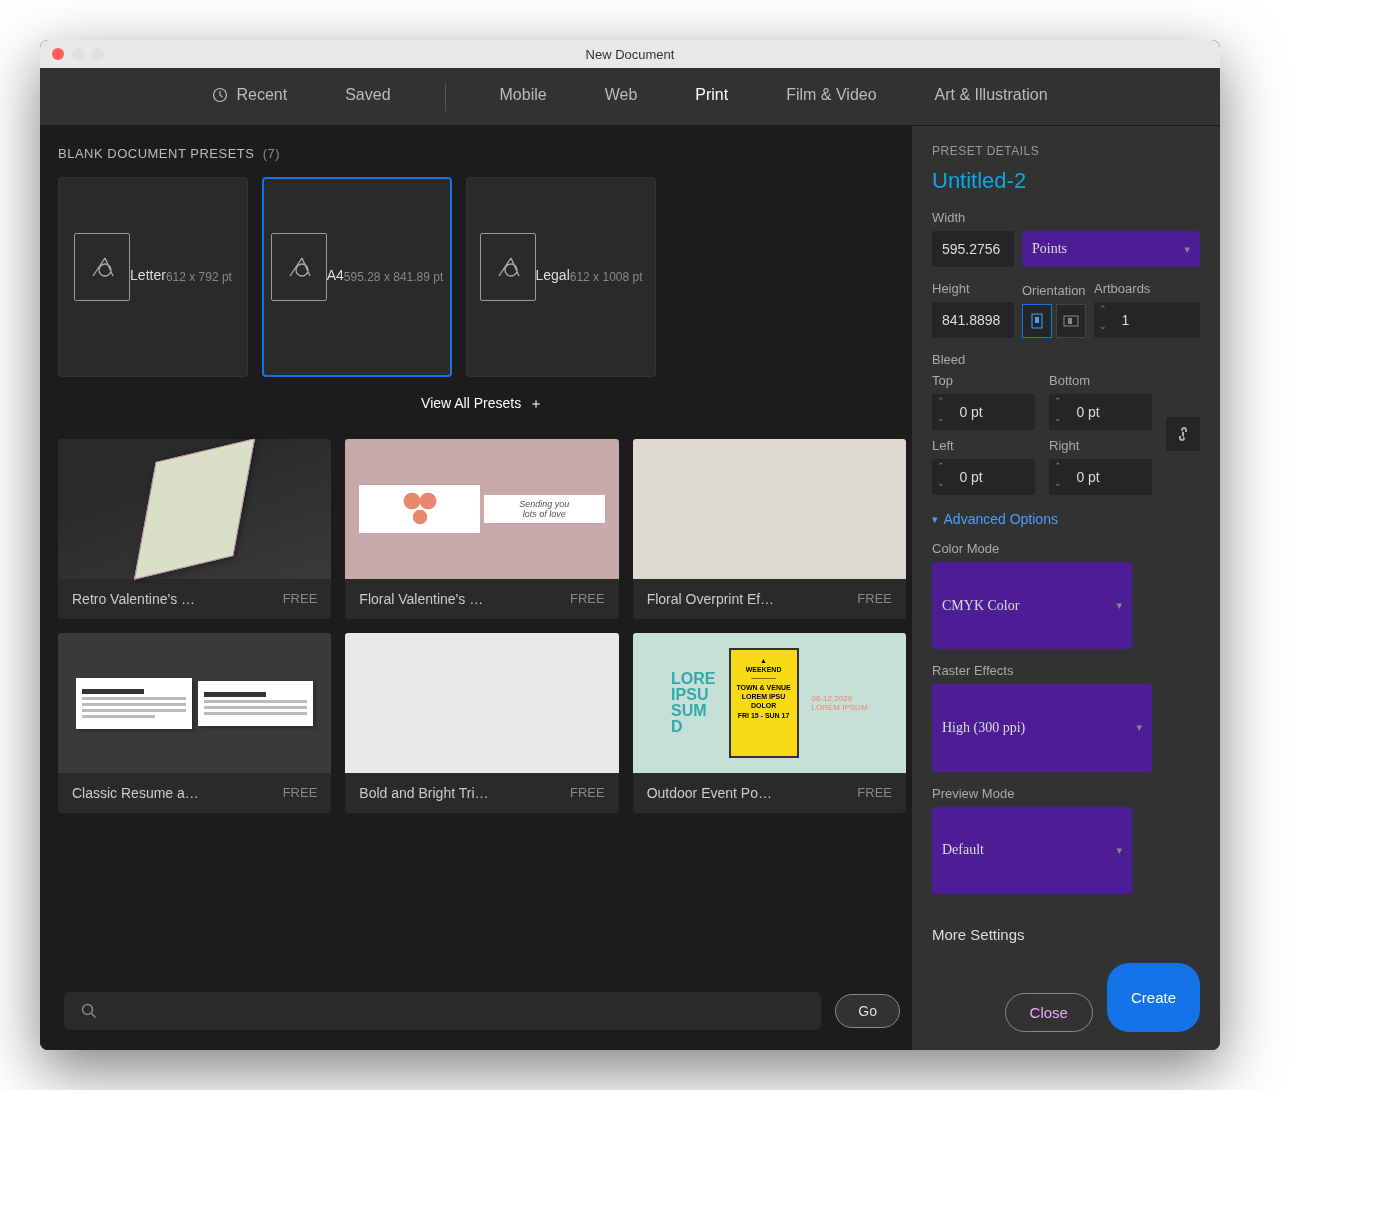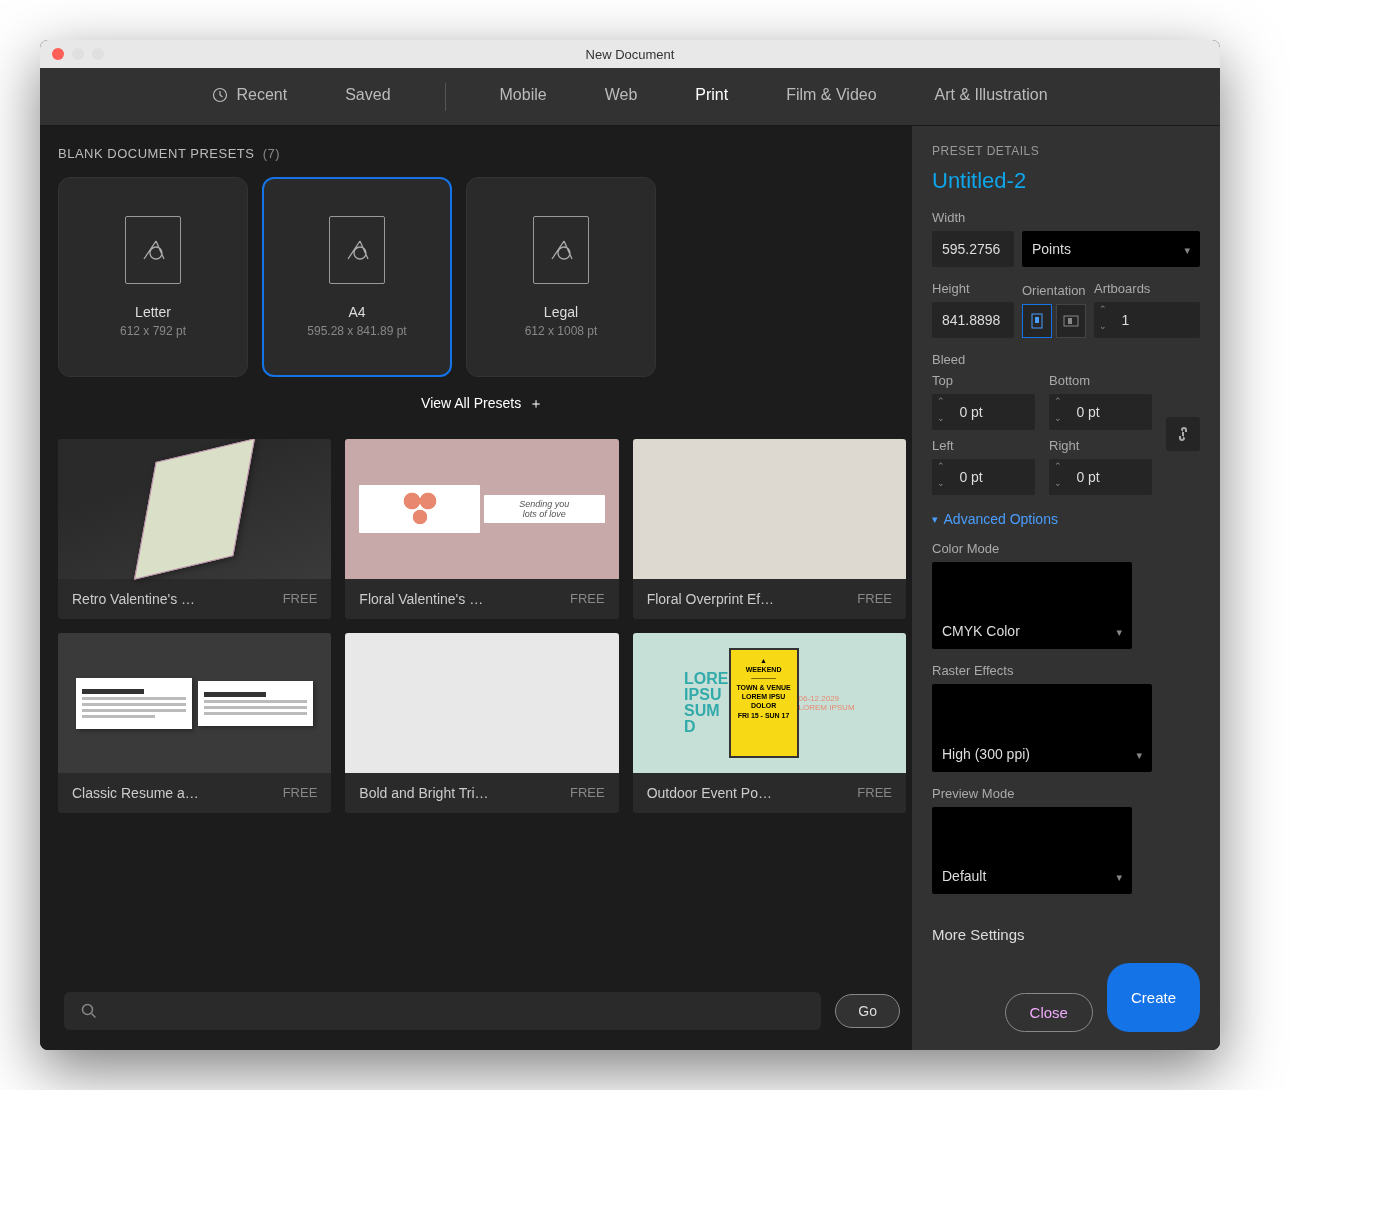--- a/index.html
+++ b/index.html
@@ -14,21 +14,21 @@
 .titlebar-text { position: absolute; left: 50%; transform: translateX(-50%); font-size: 13px; color: #333; }
 .tabs { background: #323232; display: flex; align-items: center; justify-content: center; gap: 50px; height: 58px; border-bottom: 1px solid #1a1a1a; }
 .tab { color: #bbb; font-size: 16px; cursor: pointer; display: flex; align-items: center; gap: 8px; padding: 24px 4px; border-bottom: 3px solid transparent; }
 .tab.active { color: #fff; border-bottom-color: #fff; }
 .tab-sep { width: 1px; height: 28px; background: #555; }
 .body { display: flex; flex: 1; overflow: hidden; }
 .left { flex: 1; background: #1c1c1c; padding: 20px 6px 0 18px; overflow-y: auto; display: flex; flex-direction: column; }
 .section-header { color: #bbb; font-size: 13px; letter-spacing: 0.5px; margin-bottom: 16px; }
 .section-count { color: #888; }
 .preset-row { display: flex; gap: 14px; }
-.preset-card { width: 190px; height: 200px; background: #2a2a2a; border: 1px solid #333; border-radius: 12px; display: flex; flex-direction: column; align-items: center; justify-content: center; cursor: pointer; }
+.preset-card { width: 190px; height: 200px; background: #2a2a2a; border: 1px solid #333; border-radius: 4px; display: flex; flex-direction: row; align-items: center; justify-content: center; cursor: pointer; }
 .preset-card.selected { border: 2px solid #1473e6; }
 .preset-icon { width: 56px; height: 68px; border: 1px solid #999; border-radius: 2px; display: flex; align-items: center; justify-content: center; margin-bottom: 20px; }
 .preset-title { color: #ddd; font-size: 14px; margin-bottom: 4px; }
 .preset-size { color: #888; font-size: 12px; }
 .view-all { text-align: center; color: #fff; font-size: 14px; margin: 18px 0 26px 0; cursor: pointer; }
 .templates-grid { display: grid; grid-template-columns: repeat(3, 1fr); gap: 14px; }
 .template-card { background: #2a2a2a; border-radius: 3px; overflow: hidden; cursor: pointer; }
 .template-thumb { height: 140px; display: flex; align-items: center; justify-content: center; font-size: 11px; }
 .template-foot { padding: 12px 14px; display: flex; justify-content: space-between; }
 .template-name { color: #ccc; font-size: 14px; white-space: nowrap; overflow: hidden; text-overflow: ellipsis; max-width: 130px; }
@@ -37,21 +37,21 @@
 .search-wrap { flex: 1; display: flex; align-items: center; gap: 12px; background: #2a2a2a; border-radius: 6px; padding: 10px 16px; }
 .search-input { flex: 1; background: transparent; border: none; color: #aaa; font-size: 15px; font-style: italic; outline: none; }
 .go-btn { background: #323232; border: 1px solid #888; color: #ddd; border-radius: 20px; padding: 8px 22px; font-size: 14px; cursor: pointer; }
 
 .right { width: 308px; background: #323232; padding: 18px 20px; display: flex; flex-direction: column; font-size: 13px; color: #bbb; }
 .right-header { font-size: 12px; color: #999; letter-spacing: 0.5px; margin-bottom: 10px; }
 .doc-title { font-size: 22px; color: #0ea5e9; margin-bottom: 16px; }
 .label { font-size: 13px; color: #aaa; margin-bottom: 6px; display: block; }
 .row { display: flex; gap: 8px; align-items: flex-end; margin-bottom: 14px; }
 .input { background: #252525; border: none; color: #ddd; padding: 10px 10px; font-size: 14px; border-radius: 2px; width: 100%; }
-.select { flex: 1; background: #000000; border: none; color: #ddd; padding: 10px 10px; font-size: 14px; border-radius: 2px; display: flex; align-items: flex-end; justify-content: space-between; cursor: pointer; }
+.select { flex: 1; background: #4c1d95; border: none; color: #ddd; padding: 10px 10px; font-size: 14px; border-radius: 2px; display: flex; align-items: center; justify-content: space-between; cursor: pointer; font-family: Liberation Serif, serif; }
 .orient-group { display: flex; gap: 4px; }
 .orient-btn { width: 30px; height: 34px; background: #252525; border: 1px solid #444; display: flex; align-items: center; justify-content: center; cursor: pointer; }
 .orient-btn.active { border-color: #1473e6; }
 .spinner-btns { width: 22px; display: flex; flex-direction: column; background: #252525; border-radius: 2px 0 0 2px; }
 .spinner-btns span { height: 17px; text-align: center; line-height: 15px; color: #888; cursor: pointer; font-size: 9px; }
 .field-with-spinner { display: flex; }
 .field-with-spinner .input { border-radius: 0 2px 2px 0; }
 .bleed-grid { display: grid; grid-template-columns: 1fr 1fr auto; gap: 8px 14px; align-items: end; margin-bottom: 16px; }
 .link-btn { width: 34px; height: 34px; background: #252525; border-radius: 3px; display: flex; align-items: center; justify-content: center; cursor: pointer; grid-row: span 2; align-self: center; }
 .adv { color: #4a9eff; font-size: 14px; cursor: pointer; margin-bottom: 14px; display: flex; align-items: center; gap: 6px; }
@@ -70,21 +70,21 @@
 .thumb-floral .pg { flex:1; background:#fff; border-radius:1px; display:flex; align-items:center; justify-content:center; font-size:9px; color:#555; text-align:center; padding:4px; }
 .hearts { width:40px; height:40px; background: radial-gradient(circle at 30% 30%, #e8896f 20%, transparent 22%), radial-gradient(circle at 70% 30%, #e8896f 20%, transparent 22%), radial-gradient(circle at 50% 70%, #e8896f 20%, transparent 22%); }
 .thumb-overprint { background:#ddd8d0; display:flex; gap:3px; padding:8px; }
 .thumb-overprint .p { flex:1; background:#f5f0e8; position:relative; overflow:hidden; }
 .thumb-resume { background:#3a3a3a; display:flex; gap:6px; padding:12px 18px; }
 .thumb-resume .sheet { flex:1; background:#fff; box-shadow:2px 2px 4px rgba(0,0,0,.3); padding:8px 6px; }
 .thumb-resume .line { height:3px; background:#bbb; margin:3px 0; }
 .thumb-bold { background:#e8e8e8; display:flex; gap:3px; padding:8px; }
 .thumb-bold .pn { flex:1; background:#fff; position:relative; overflow:hidden; }
 .thumb-bold .yb { position:absolute; background:#f7d916; }
-.thumb-outdoor { background:#c6e0d8; position:relative; padding:10px; display:flex; gap:0; overflow:hidden; }
+.thumb-outdoor { background:#c6e0d8; position:relative; padding:10px; display:flex; gap:13px; overflow:hidden; }
 .card-yellow { width:70px; height:110px; background:#f7d916; border:2px solid #333; padding:6px 4px; text-align:center; font-size:7px; line-height:1.3; font-weight:bold; }
 .txt-teal { color:#3aa; font-weight:bold; font-size:16px; line-height:1; }
 </style>
 </head>
 <body>
 
 <div class="window">
 
   <div class="titlebar">
     <div class="traffic">

